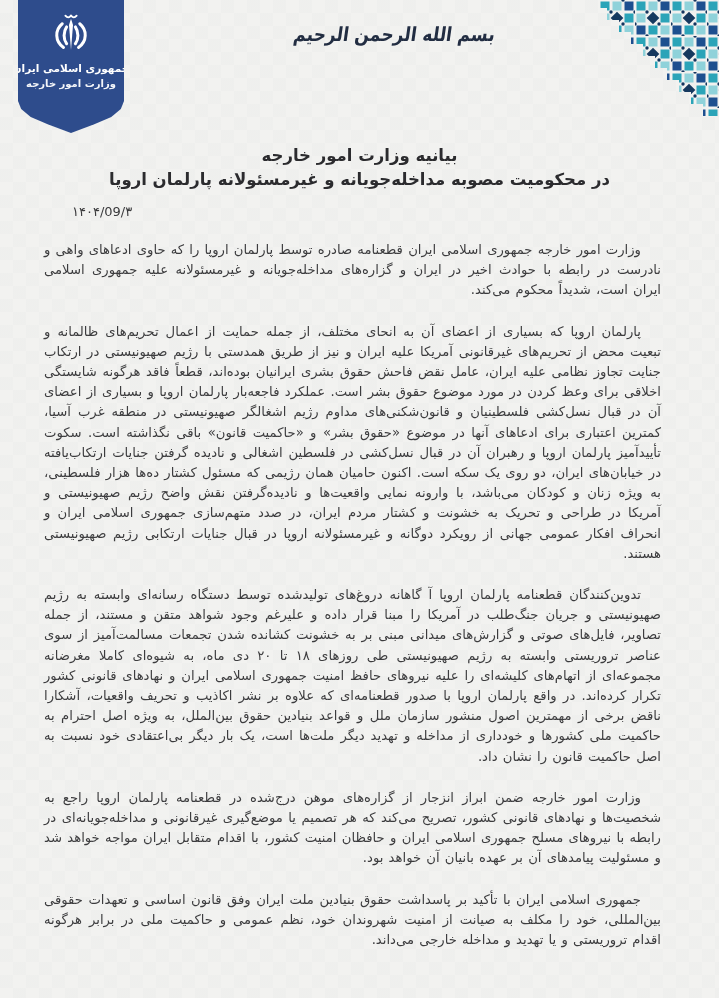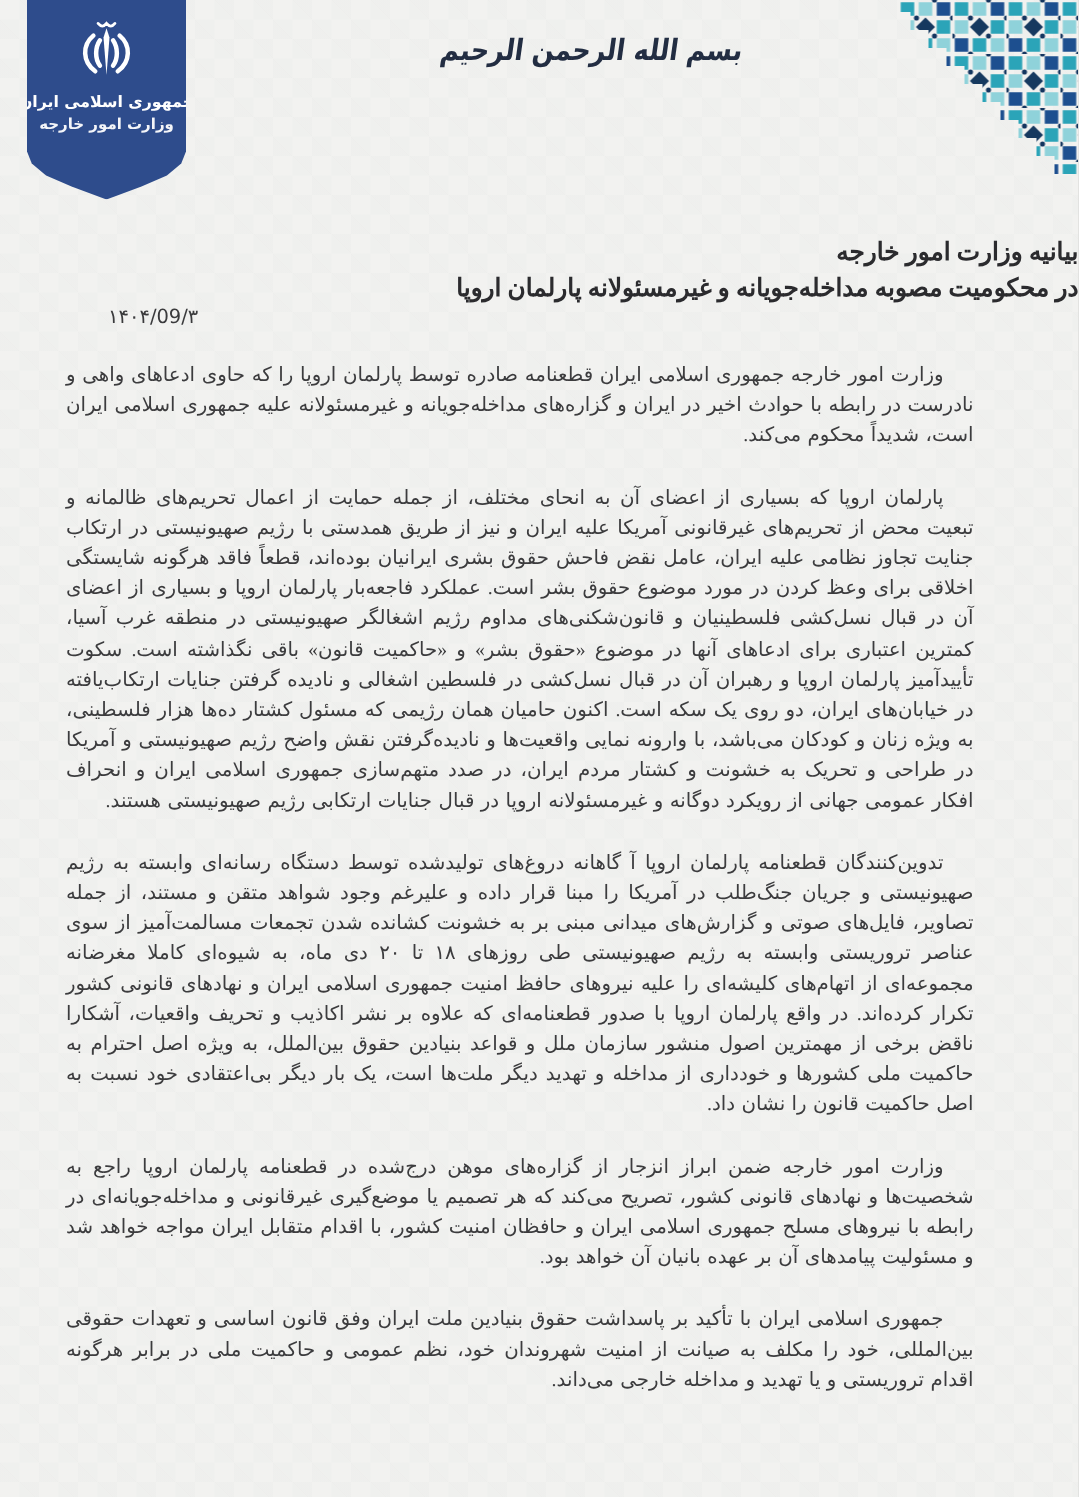--- a/index.html
+++ b/index.html
@@ -33,43 +33,42 @@
     position:absolute;top:24px;left:310px;width:185px;
     text-align:center;
     font-size:17px;font-weight:bold;color:#222d42;
     transform:skewX(-8deg) scaleY(1.15);
     letter-spacing:-1px;
     white-space:nowrap;
   }
   .corner{position:absolute;top:0;right:0;}
   
   .title-block{
-    position:absolute;top:156px;left:0;right:0;
-    color:#2b2b2e;font-family:Liberation Serif, serif;
+    position:absolute;top:144px;left:0;right:0;
+    text-align:center;color:#2b2b2e;
   }
   .title-block .l1{font-size:16.5px;font-weight:bold;line-height:1.45;}
   .title-block .l2{font-size:16.5px;font-weight:bold;line-height:1.45;}
   .date-row{
     position:absolute;top:204px;left:72px;
     direction:ltr;
     font-size:13px;color:#3a3a3c;letter-spacing:4px;
   }
   
   .doc-body{
     position:absolute;top:240px;right:58px;left:44px;
     color:#3c3c3e;
   }
   .doc-body p{
-    margin:0 12px 21px 0;
+    margin:0 0 21px 0;
     font-size:13.2px;
     line-height:20.2px;
     text-align:justify;
     text-indent:20px;
     word-spacing:1px;
-    font-family:Liberation Serif, serif;
   }
 </style>
 </head>
 <body>
 
 <div class="page">
 
   <div class="banner">
     <svg class="emblem" viewBox="0 0 40 40" width="50" height="50" aria-hidden="true">
       <g stroke="#ffffff" fill="none" stroke-width="2.4" stroke-linecap="round">

